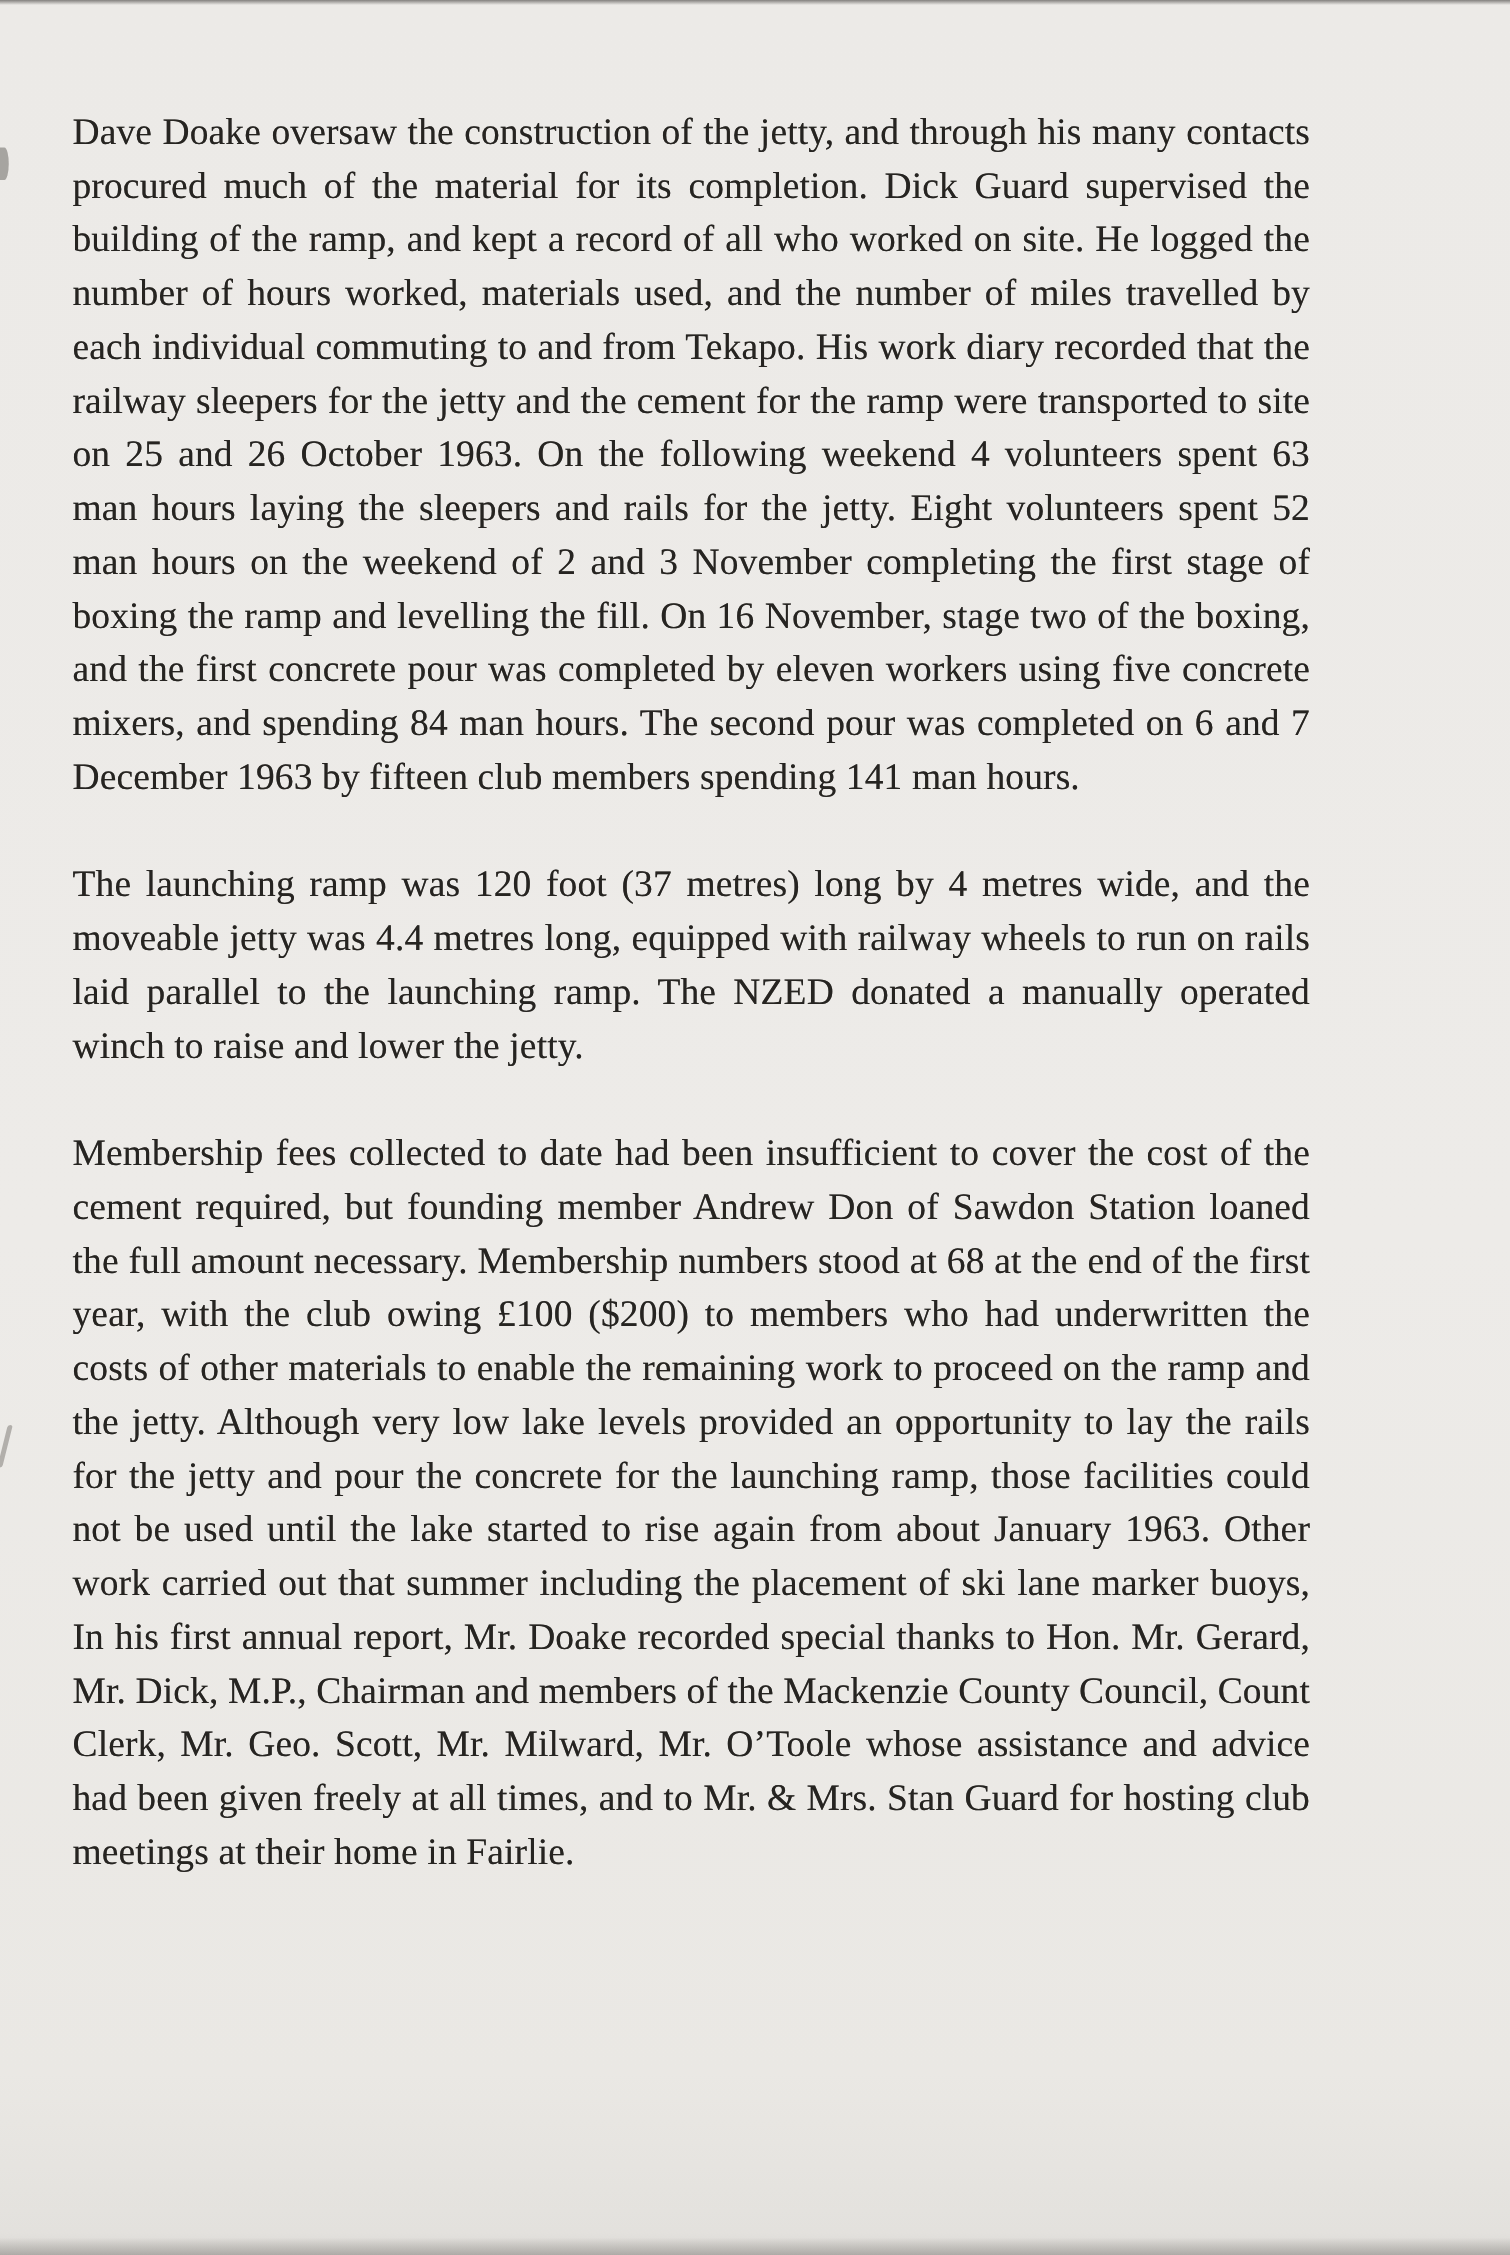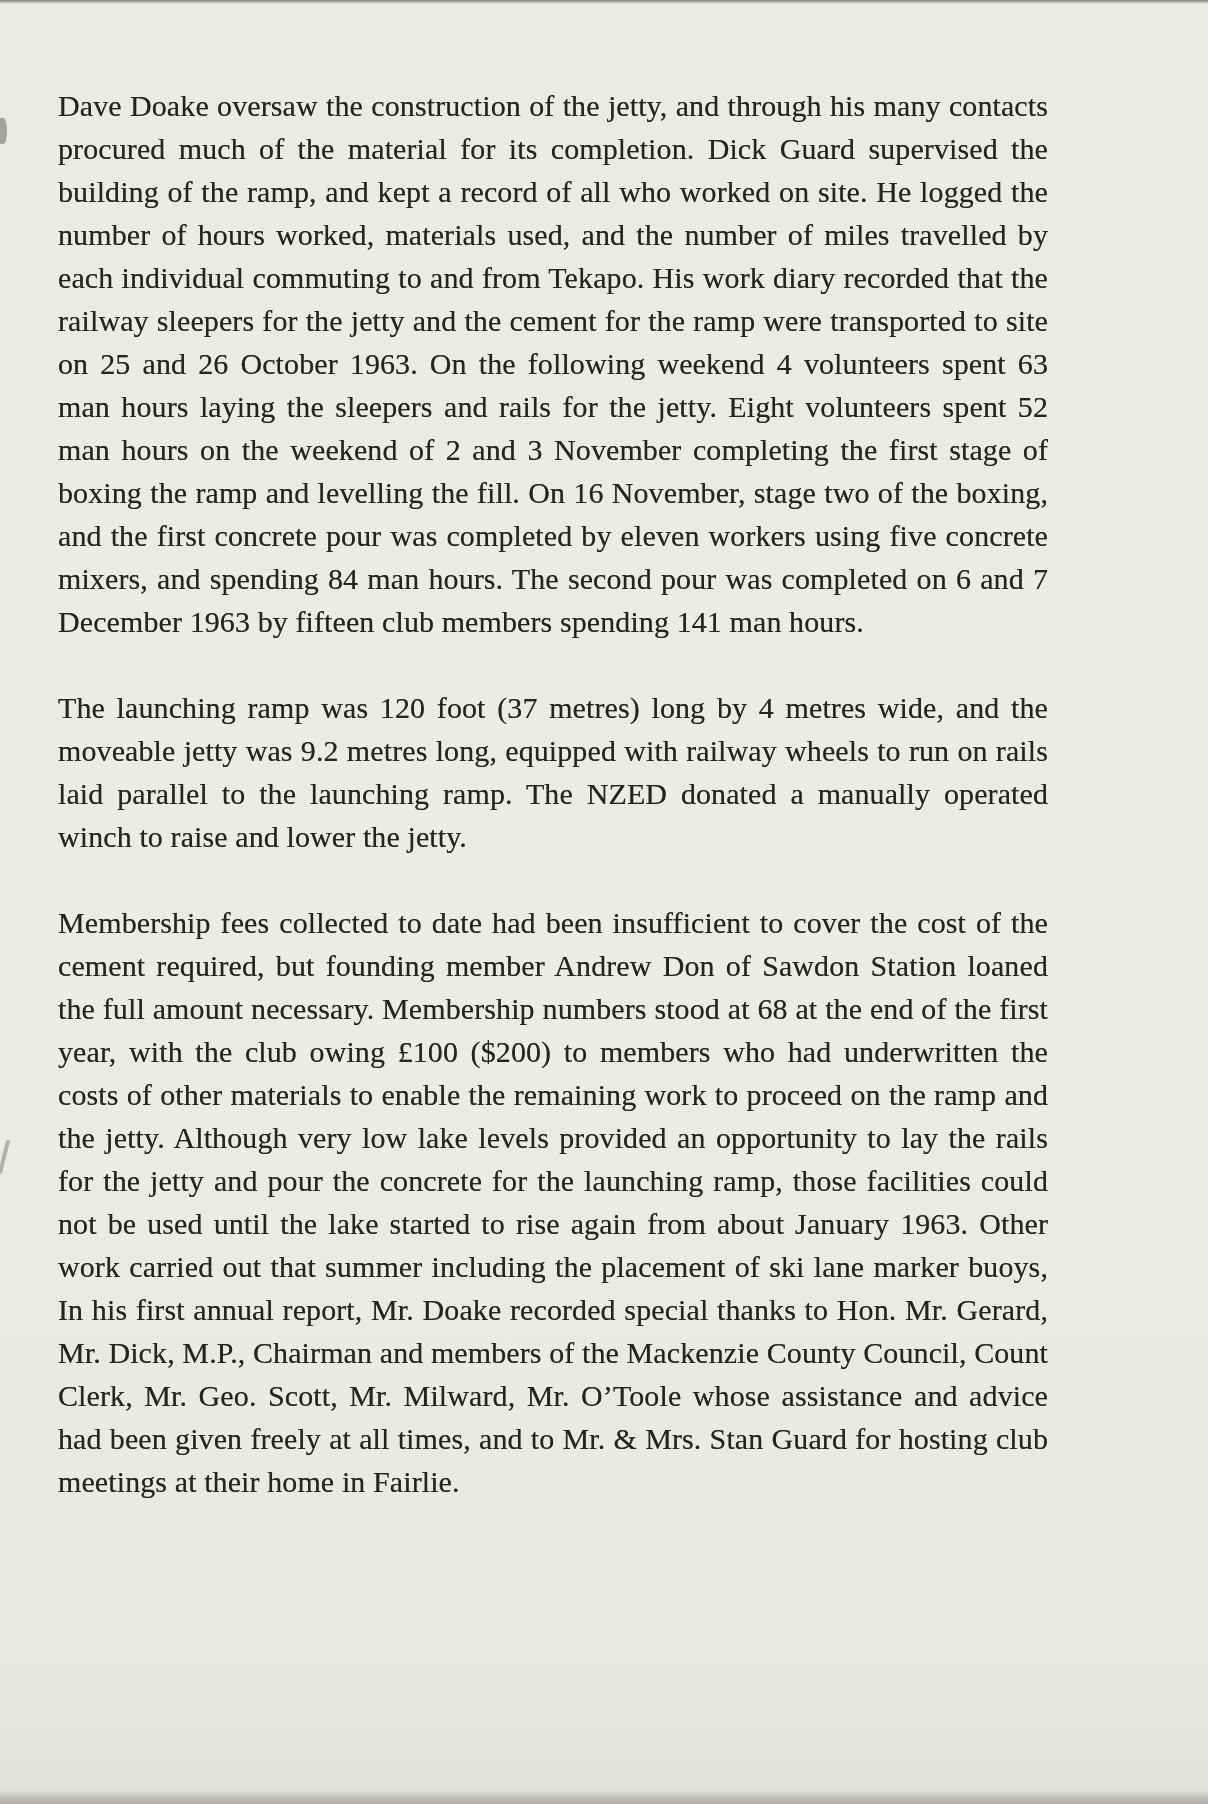--- a/index.html
+++ b/index.html
@@ -76,19 +76,19 @@
 
 <div class="scan-page">
 
   <div class="edge-top"></div>
 
   <div class="mark-left-upper"></div>
   <div class="mark-left-lower"></div>
 
   <div class="text-block">
     <p>Dave Doake oversaw the construction of the jetty, and through his many contacts procured much of the material for its completion. Dick Guard supervised the building of the ramp, and kept a record of all who worked on site. He logged the number of hours worked, materials used, and the number of miles travelled by each individual commuting to and from Tekapo. His work diary recorded that the railway sleepers for the jetty and the cement for the ramp were transported to site on 25 and 26 October 1963. On the following weekend 4 volunteers spent 63 man hours laying the sleepers and rails for the jetty. Eight volunteers spent 52 man hours on the weekend of 2 and 3 November completing the first stage of boxing the ramp and levelling the fill. On 16 November, stage two of the boxing, and the first concrete pour was completed by eleven workers using five concrete mixers, and spending 84 man hours. The second pour was completed on 6 and 7 December 1963 by fifteen club members spending 141 man hours.</p>
-    <p>The launching ramp was 120 foot (37 metres) long by 4 metres wide, and the moveable jetty was 9.2 metres long, equipped with railway wheels to run on rails laid parallel to the launching ramp. The NZED donated a manually operated winch to raise and lower the jetty.</p>
+    <p>The launching ramp was 120 foot (37 metres) long by 4 metres wide, and the moveable jetty was 4.4 metres long, equipped with railway wheels to run on rails laid parallel to the launching ramp. The NZED donated a manually operated winch to raise and lower the jetty.</p>
     <p>Membership fees collected to date had been insufficient to cover the cost of the cement required, but founding member Andrew Don of Sawdon Station loaned the full amount necessary. Membership numbers stood at 68 at the end of the first year, with the club owing £100 ($200) to members who had underwritten the costs of other materials to enable the remaining work to proceed on the ramp and the jetty. Although very low lake levels provided an opportunity to lay the rails for the jetty and pour the concrete for the launching ramp, those facilities could not be used until the lake started to rise again from about January 1963. Other work carried out that summer including the placement of ski lane marker buoys, In his first annual report, Mr. Doake recorded special thanks to Hon. Mr. Gerard, Mr. Dick, M.P., Chairman and members of the Mackenzie County Council, Count Clerk, Mr. Geo. Scott, Mr. Milward, Mr. O’Toole whose assistance and advice had been given freely at all times, and to Mr. &amp; Mrs. Stan Guard for hosting club meetings at their home in Fairlie.</p>
   </div>
 
   <div class="edge-bottom"></div>
 
 </div>
 
 </body></html>

